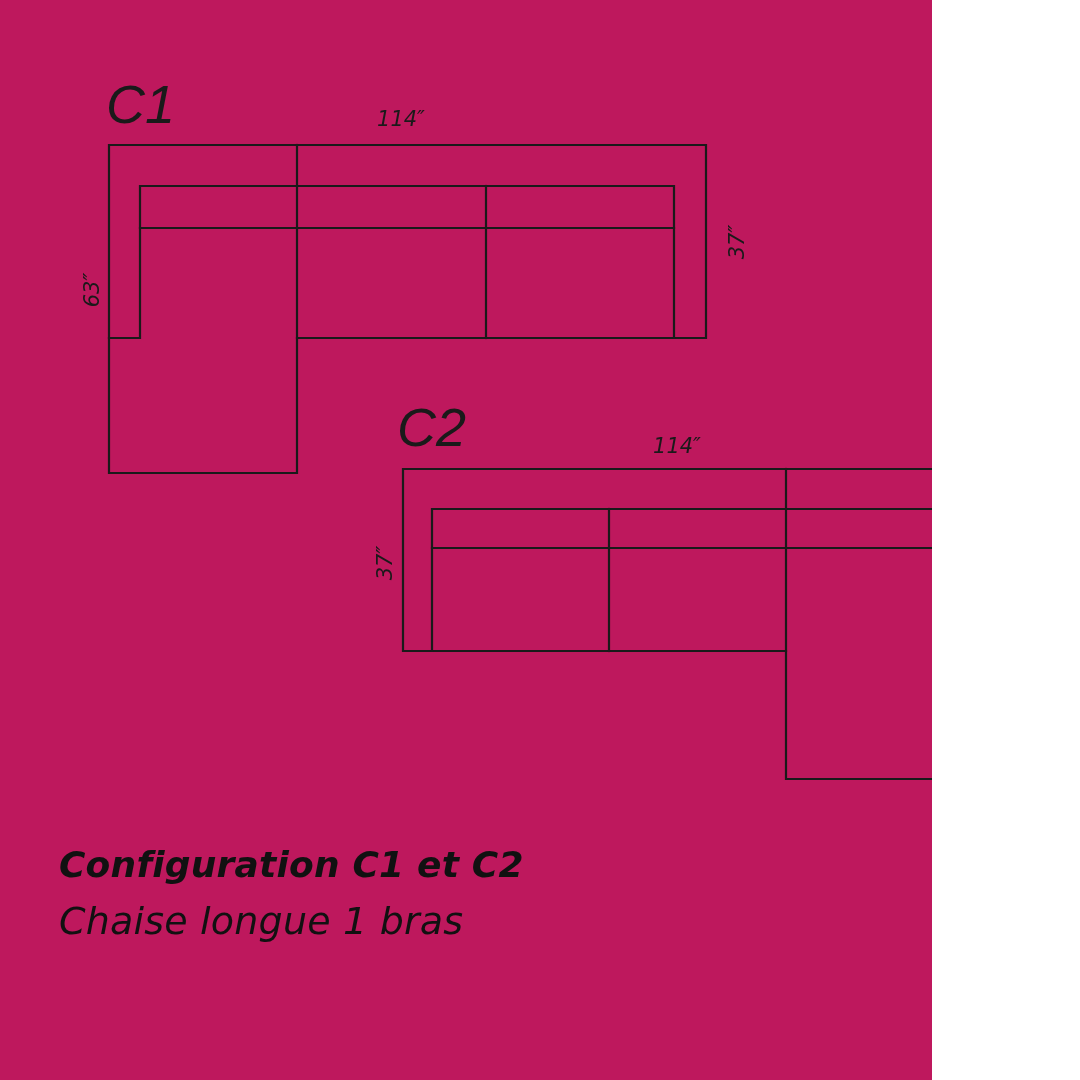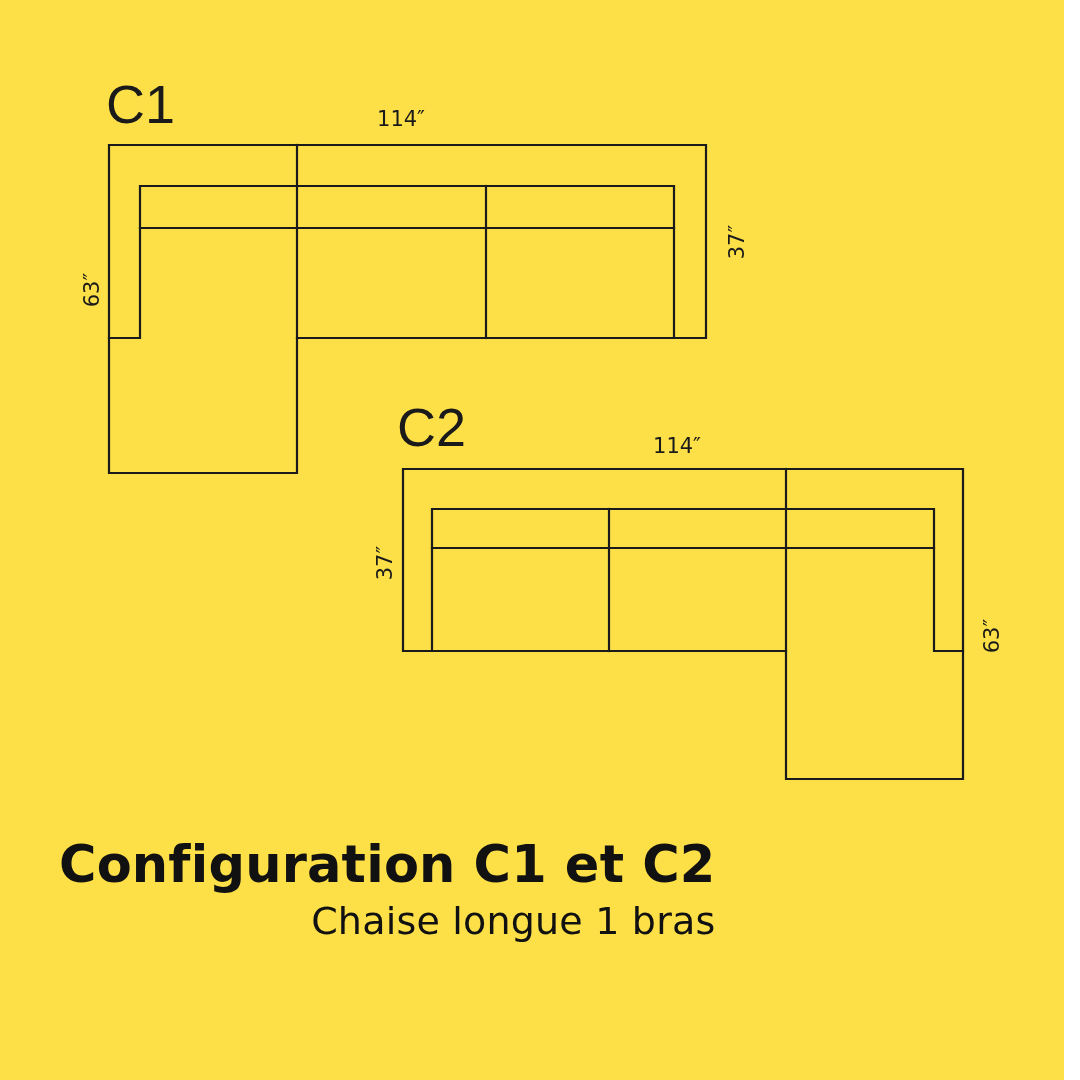--- a/index.html
+++ b/index.html
@@ -2,24 +2,25 @@
 <html><head>
 <meta charset="utf-8">
 <style>
   html, body {
     margin: 0;
     padding: 0;
     background: #ffffff;
   }
   .canvas {
     position: relative;
-    width: 1064px;
+    width: 932px;
     height: 1080px;
-    background: #fde047;
+    background: #be185d;
     overflow: hidden;
+    font-style: italic;
   }
   svg.plan {
     position: absolute;
     left: 0;
     top: 0;
     width: 1080px;
     height: 1080px;
   }
   .outline line, .outline polyline, .outline rect, .outline path {
     stroke: #1a1a1a;
@@ -40,30 +41,29 @@
   }
   .caption {
     position: absolute;
     left: 59px;
     top: 838px;
     font-family: "DejaVu Sans", sans-serif;
     color: #111111;
   }
   .caption .title {
     font-weight: bold;
-    font-size: 51px;
+    font-size: 36px;
     line-height: 54px;
     letter-spacing: 0.2px;
   }
   .caption .line {
     font-weight: normal;
     font-size: 38px;
     line-height: 58px;
     letter-spacing: 0.2px;
-    text-align: right;
   }
 </style>
 </head>
 <body>
 
 <div class="canvas">
 
   <svg class="plan" viewBox="0 0 1080 1080" xmlns="http://www.w3.org/2000/svg">
 
     <g>

